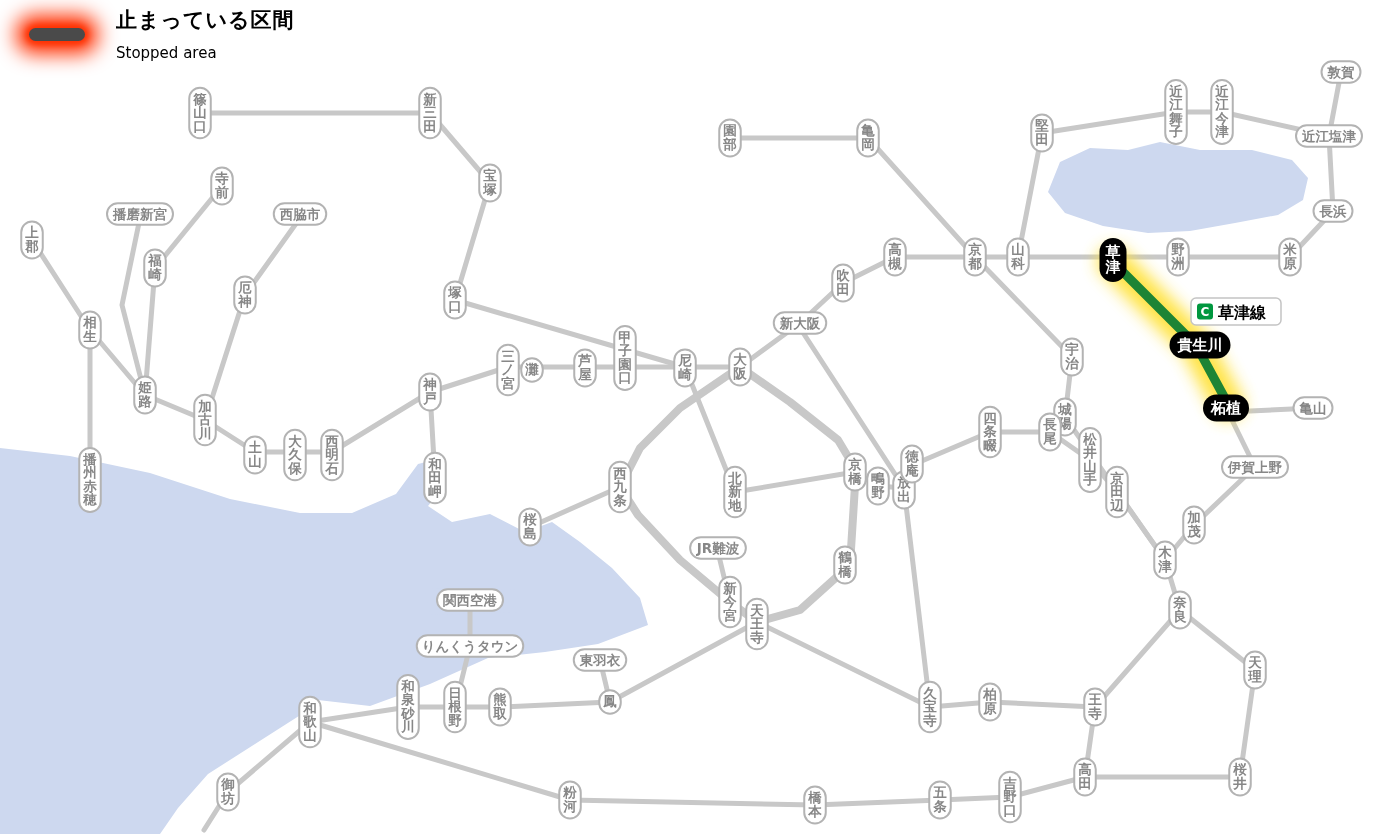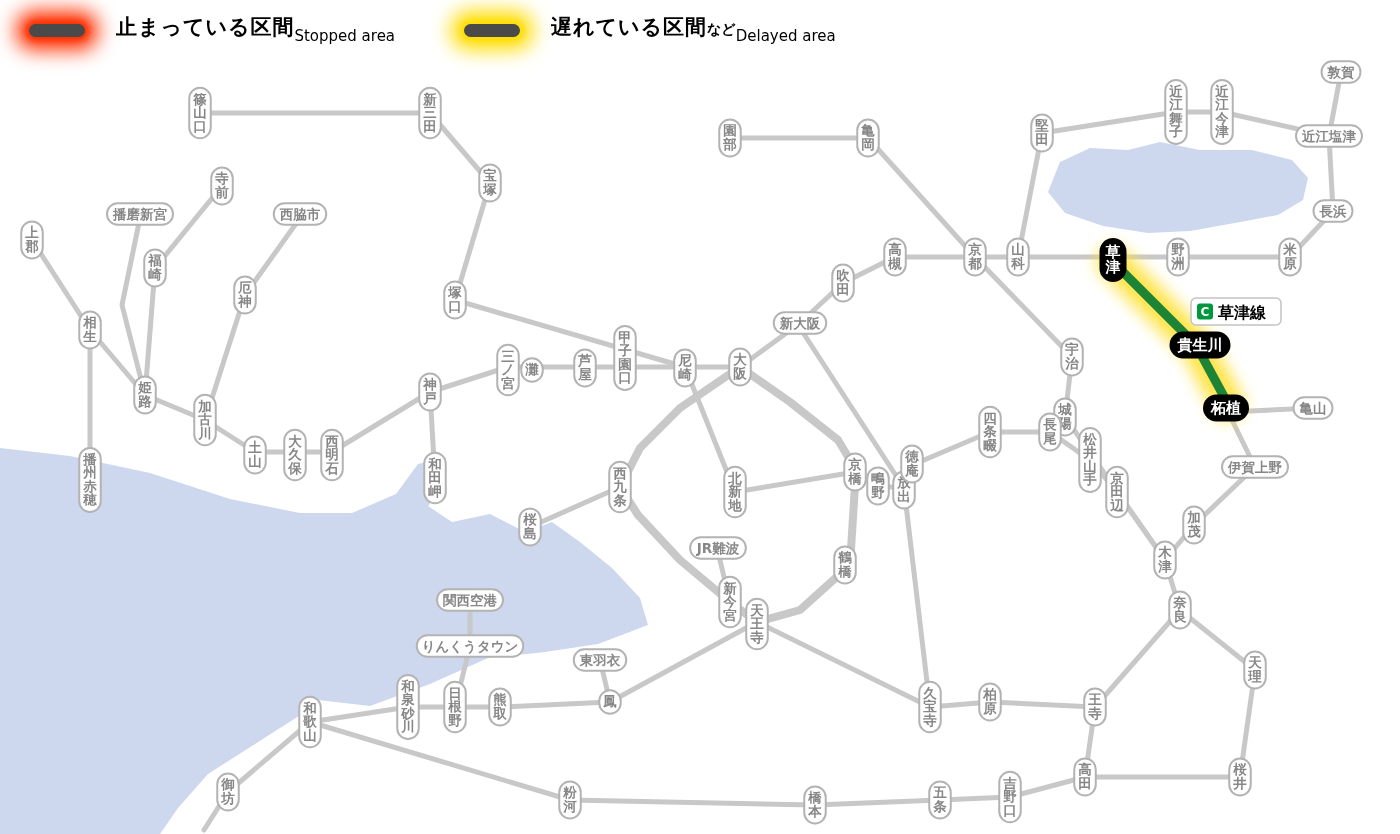--- a/index.html
+++ b/index.html
@@ -10,21 +10,21 @@
   .stage{position:relative;width:1400px;height:834px;}
   svg#map{position:absolute;left:0;top:0;}
   
   .legend{
     position:absolute;top:8px;left:20px;z-index:5;
     display:flex;align-items:flex-start;gap:60px;
   }
   .legend-item{display:flex;align-items:center;gap:22px;}
   .icon-wrap{width:74px;height:44px;display:flex;align-items:center;justify-content:center;}
   .glow-bar{width:56px;height:13px;border-radius:7px;}
-  .legend-text{display:flex;flex-direction:row;}
+  .legend-text{display:flex;flex-direction:column;}
   .legend-text .jp{font-size:21px;font-weight:bold;color:#000;line-height:1.15;letter-spacing:1px;}
   .legend-text .jp .suffix{font-size:14px;font-weight:bold;letter-spacing:0;}
   .legend-text .en{font-size:15px;color:#000;line-height:1.1;margin-top:13px;}
 </style>
 </head>
 <body>
 
 <div class="stage">
 
   <svg id="map" width="1400" height="834" viewBox="0 0 1400 834">
@@ -416,24 +416,15 @@
   <div class="legend">
     <div class="legend-item">
       <span class="icon-wrap">
         <span class="glow-bar" style="background: rgb(74, 74, 74); box-shadow: rgb(255, 48, 0) 0px 0px 6px 3px, rgb(255, 48, 0) 0px 0px 20px 13px;"></span>
       </span>
       <span class="legend-text">
         <span class="jp"><span>止まっている区間</span><span class="suffix"></span></span>
         <span class="en">Stopped area</span>
       </span>
     </div>
-    <div class="legend-item">
-      <span class="icon-wrap">
-        <span class="glow-bar" style="background: rgb(74, 74, 74); box-shadow: rgb(255, 221, 0) 0px 0px 6px 3px, rgb(255, 221, 0) 0px 0px 20px 13px;"></span>
-      </span>
-      <span class="legend-text">
-        <span class="jp"><span>遅れている区間</span><span class="suffix">など</span></span>
-        <span class="en">Delayed area</span>
-      </span>
-    </div>
   </div>
 
 </div>
 
 </body></html>

